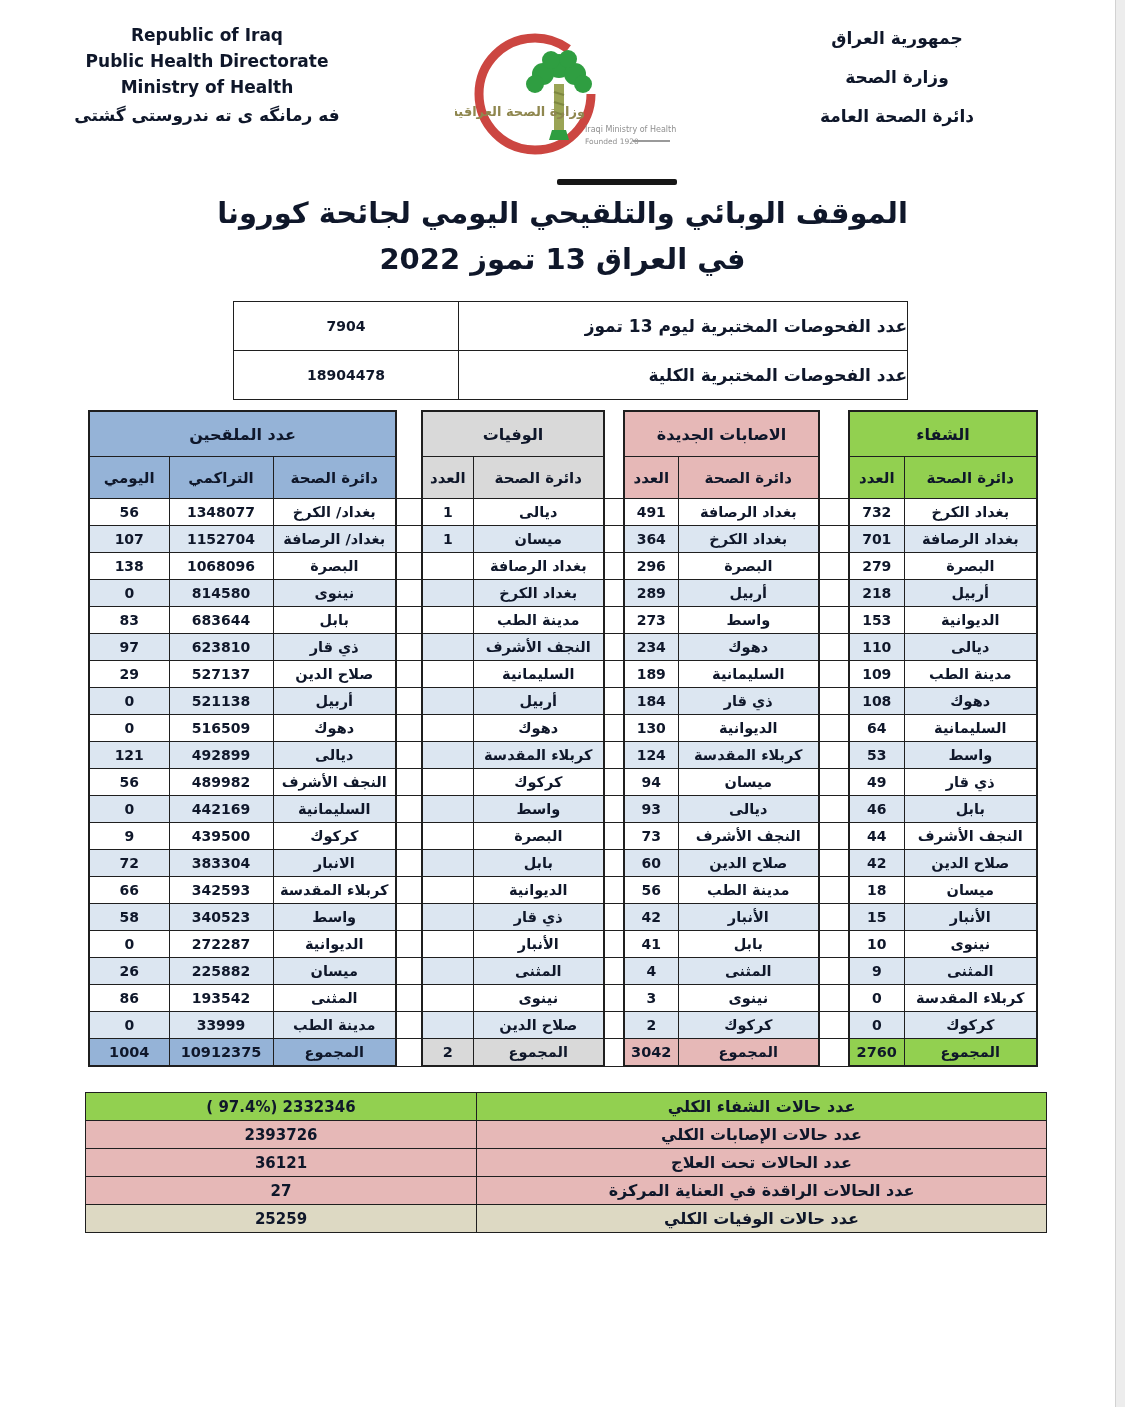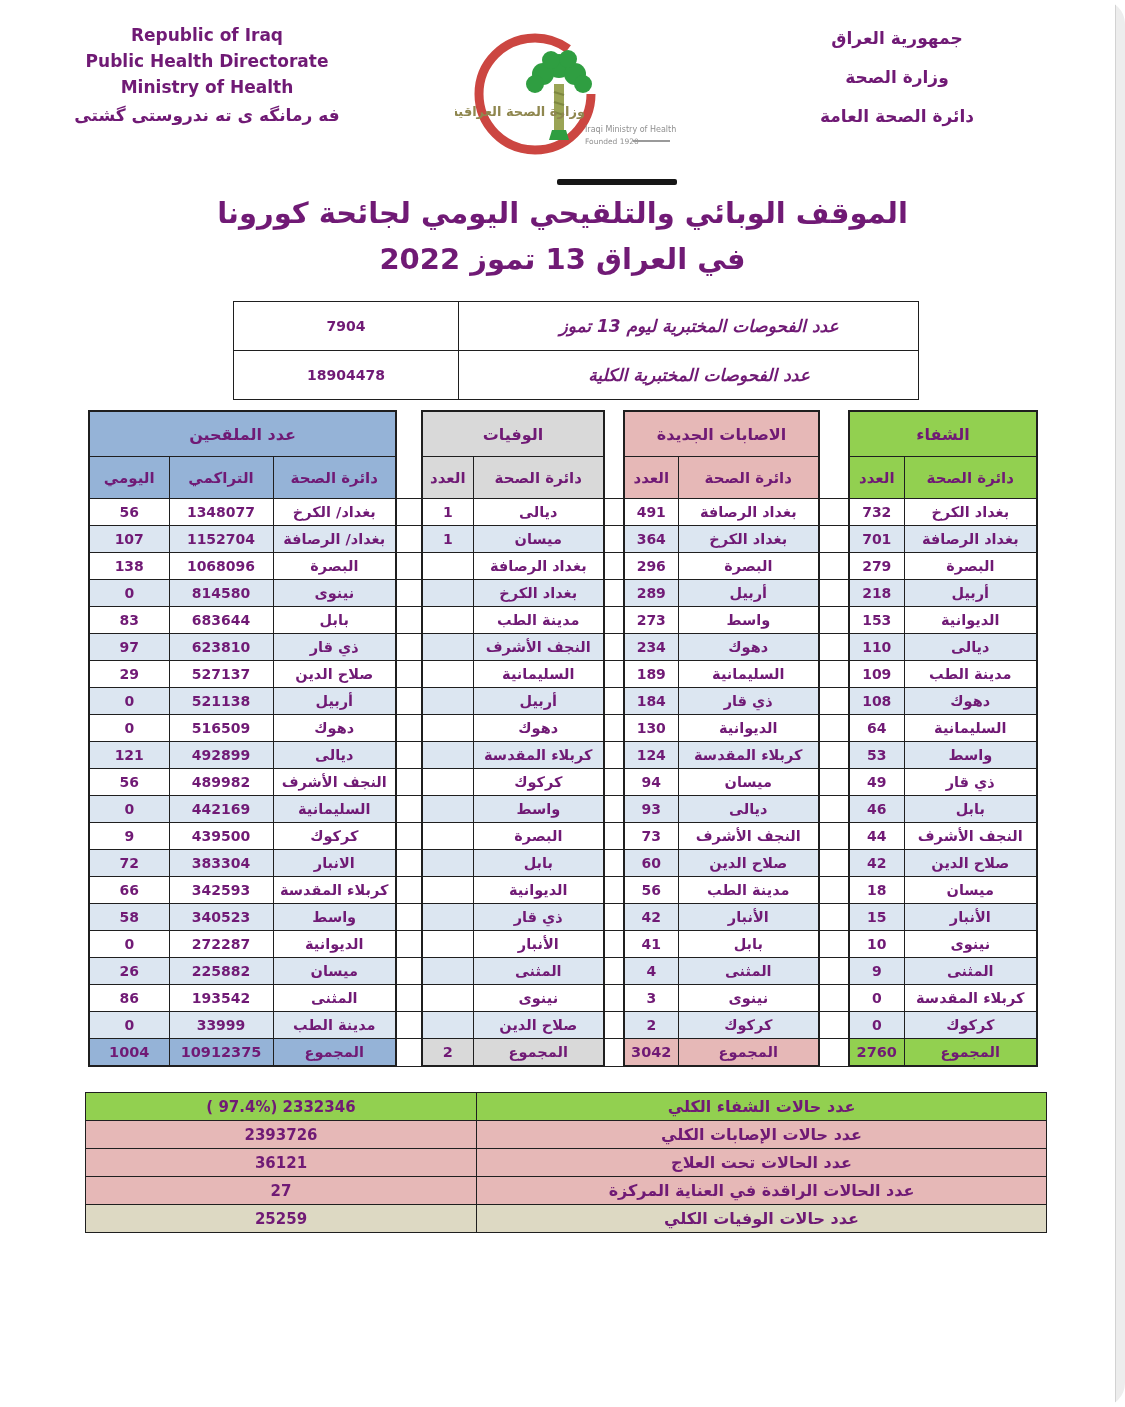--- a/index.html
+++ b/index.html
@@ -1,17 +1,17 @@
 <!DOCTYPE html>
 <html lang="ar"><head>
 <meta charset="utf-8">
 <style>
   html,body{margin:0;padding:0;background:#ffffff;}
   .page{position:relative;width:1125px;height:1407px;background:#ffffff;overflow:hidden;
-        font-family:"DejaVu Sans",sans-serif;color:#701a75;border-radius:24px;}
+        font-family:"DejaVu Sans",sans-serif;color:#0f172a;}
   .page-edge{position:absolute;top:0;right:0;width:9px;height:100%;background:#ededed;border-left:1px solid #d2d2d2;}
   .scan-smudge{position:absolute;left:557px;top:179px;width:120px;height:6px;background:#161616;border-radius:2px;}
 
   
   .hdr-left{position:absolute;left:62px;top:22px;width:290px;text-align:center;
             font-weight:bold;font-size:17px;line-height:26px;}
   .hdr-left .ku{font-size:17px;direction:rtl;margin-top:2px;}
   .hdr-right{position:absolute;left:787px;top:28px;width:220px;text-align:center;
              font-weight:bold;font-size:17px;direction:rtl;}
   .hdr-right div{margin-bottom:19px;}
@@ -22,21 +22,21 @@
          font-weight:bold;direction:rtl;}
   .title .t1{font-size:29px;line-height:46px;}
   .title .t2{font-size:29px;line-height:46px;}
 
   
   table{border-collapse:collapse;table-layout:fixed;}
   .tests{position:absolute;left:233px;top:301px;width:660px;}
   .tests td{border:1.6px solid #1f1f1f;height:46px;font-weight:bold;overflow:hidden;}
   .tests .t-val{width:222px;text-align:center;font-size:14px;}
   .tests .t-lbl{width:438px;direction:rtl;text-align:right;padding-right:0;font-size:17px;}
-  .tests td.t-lbl{text-align:center;padding-left:21px;font-style:italic;}
+  .tests td.t-lbl{text-align:right;padding-left:10px;}
 
   
   .main{position:absolute;left:88px;top:410px;width:948px;}
   .main th,.main td{border:1.5px solid #1f1f1f;overflow:hidden;white-space:nowrap;}
   .main tr.gh th{height:42px;font-size:16px;font-weight:bold;}
   .main tr.ch th{height:39px;font-size:15px;font-weight:bold;}
   .main td{height:24px;font-size:14px;font-weight:bold;text-align:center;}
   .main .name{direction:rtl;font-size:14.5px;}
   .vacc-bg{background:#95b3d7;}
   .deaths-bg{background:#d9d9d9;text-align:center;}

